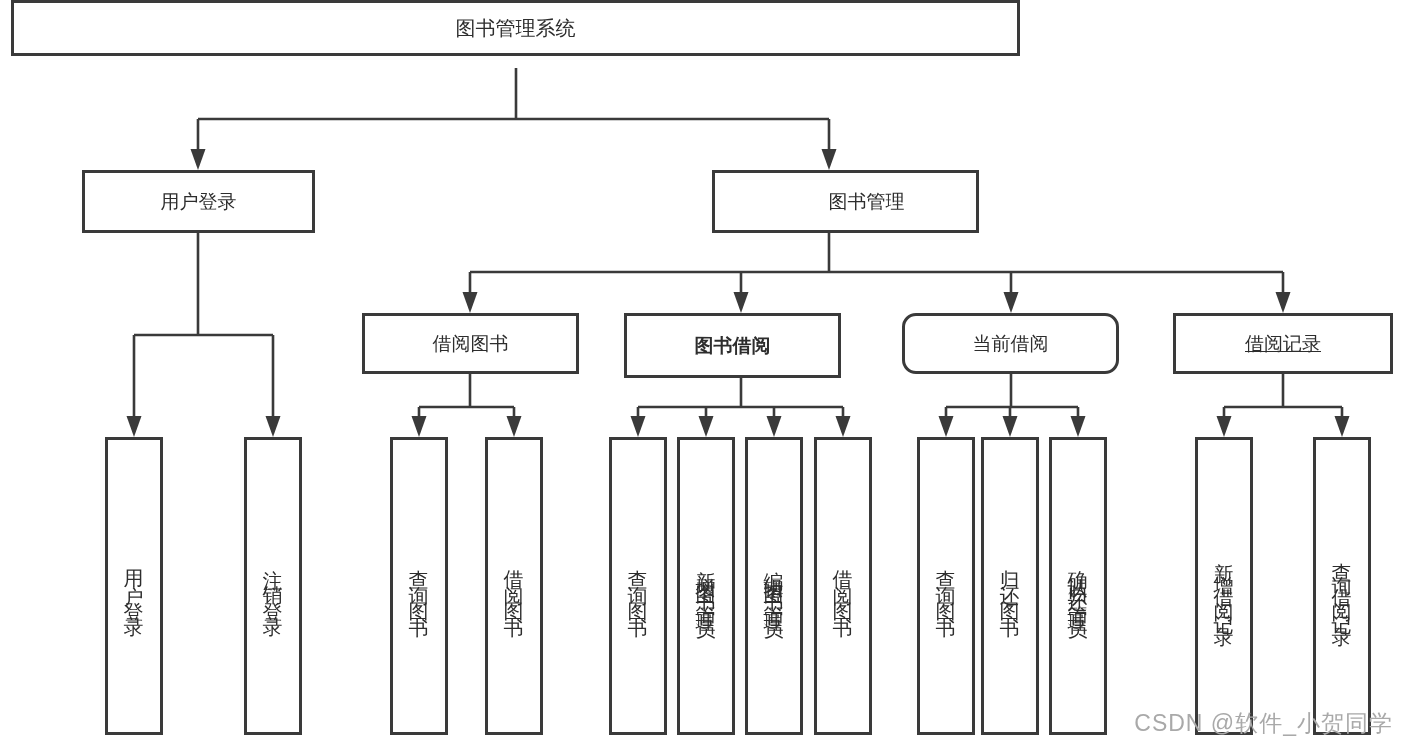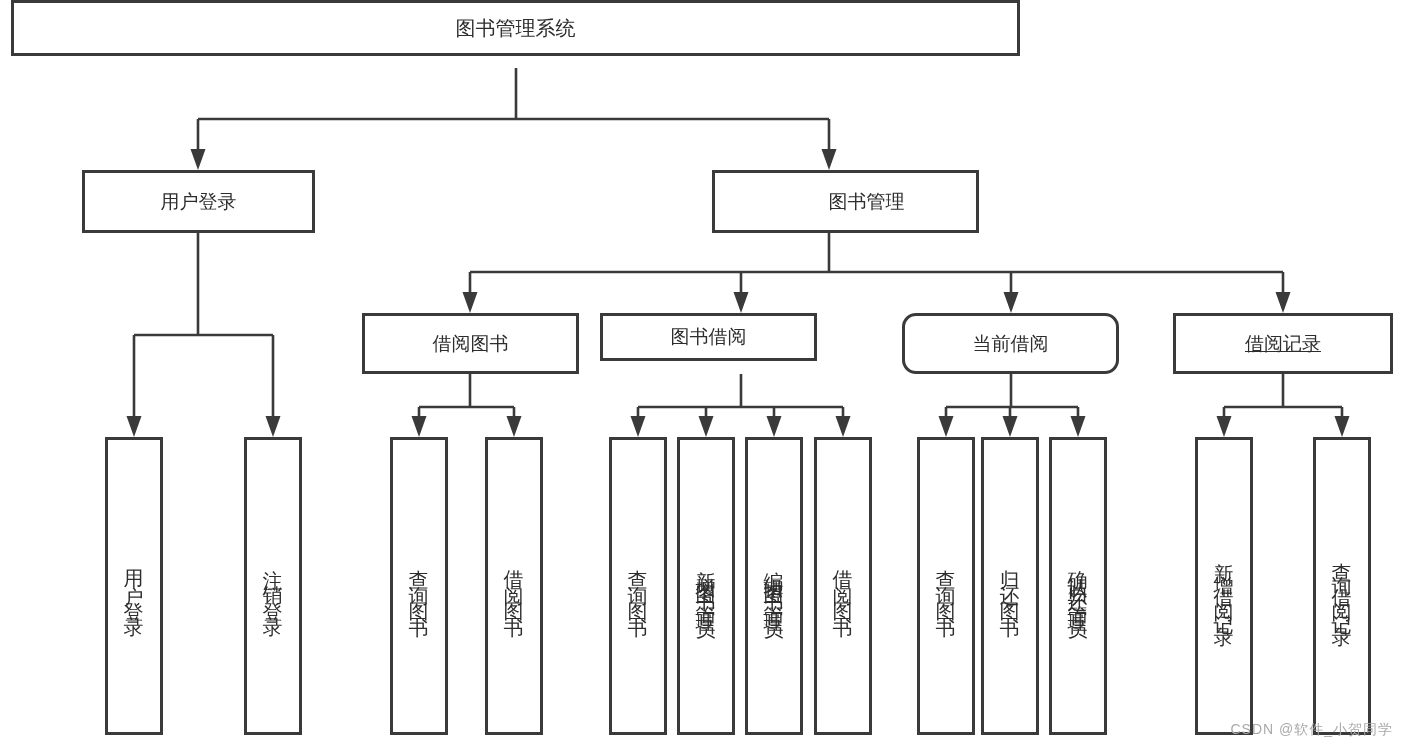--- a/index.html
+++ b/index.html
@@ -62,21 +62,21 @@
     white-space:nowrap;
     line-height:1;
   }
   .s4{letter-spacing:16px;}
   .s6{letter-spacing:13px;}
   .s9{letter-spacing:7px;}
   .watermark{
     position:absolute;
     right:12px;
     bottom:8px;
-    font-size:14px;
+    font-size:23px;
     color:var(--watermark);
     letter-spacing:1px;
     margin-left:22px;
   }
 </style>
 </head>
 <body>
 
 <div class="diagram">
 
@@ -131,21 +131,21 @@
   <div class="node node--lvl" style="left:82px;top:170px;width:233px;height:63px;">
     <span>用户登录</span>
   </div>
   <div class="node node--lvl" style="left:712px;top:170px;width:267px;height:63px;padding-left:42px;">
     <span>图书管理</span>
   </div>
 
   <div class="node node--lvl" style="left:362px;top:313px;width:217px;height:61px;">
     <span>借阅图书</span>
   </div>
-  <div class="node node--lvl" style="left:600px;top:313px;width:217px;height:48px;">
+  <div class="node node--lvl" style="left:624px;top:313px;width:217px;height:65px;font-weight:bold;">
     <span>图书借阅</span>
   </div>
   <div class="node node--lvl" style="left:902px;top:313px;width:217px;height:61px;border-radius:14px;">
     <span>当前借阅</span>
   </div>
   <div class="node node--lvl" style="left:1173px;top:313px;width:220px;height:61px;text-decoration:underline;">
     <span>借阅记录</span>
   </div>
 
   <div class="node node--leaf" style="left:105px;">

